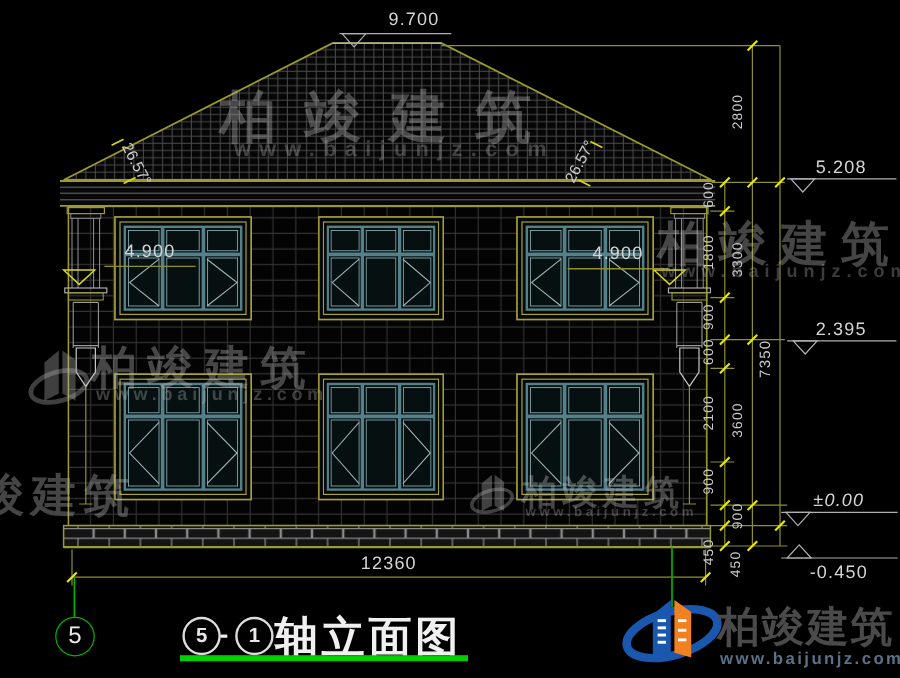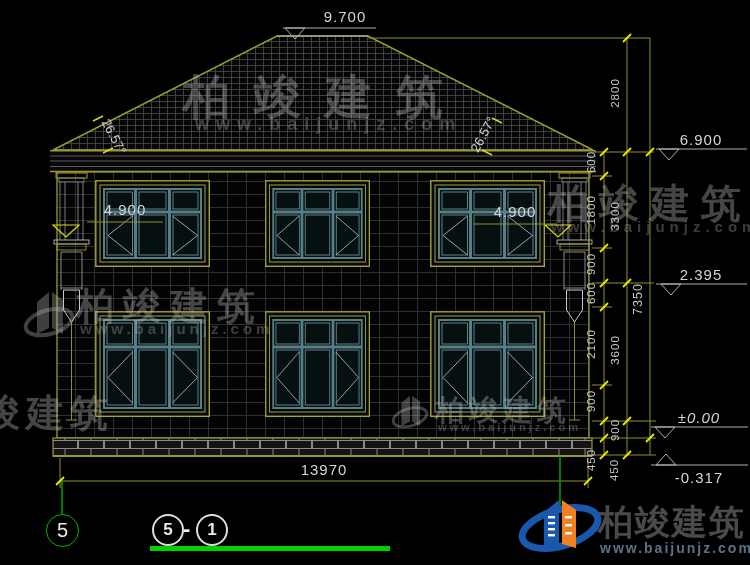--- a/index.html
+++ b/index.html
@@ -188,28 +188,28 @@
           <rect x="565" y="524" width="7" height="2.4"></rect>
         <rect x="565" y="532" width="7" height="2.4"></rect>
       </g>
     </g>
 
     <use href="#wmLogo" transform="translate(24,280)"></use>
     <use href="#wmLogo" transform="translate(392,387) scale(0.72)"></use>
   </svg>
 
   <div class="dimtxt" style="left:300px;top:8px;">9.700</div>
-  <div class="dimtxt" style="left:656px;top:131px;">6.900</div>
+  <div class="dimtxt" style="left:656px;top:131px;">5.208</div>
   <div class="dimtxt" style="left:656px;top:266px;">2.395</div>
   <div class="dimtxt" style="left:654px;top:409px;font-style:italic;">±0.00</div>
-  <div class="dimtxt" style="left:654px;top:469px;">-0.317</div>
+  <div class="dimtxt" style="left:654px;top:469px;">-0.450</div>
   <div class="dimtxt" style="left:80px;top:201px;">4.900</div>
   <div class="dimtxt" style="left:470px;top:203px;">4.900</div>
 
-  <div class="dimtxt" style="left:279px;top:461px;">13970</div>
+  <div class="dimtxt" style="left:279px;top:461px;">12360</div>
 
   <div class="slope" style="left:79px;top:129px;transform:rotate(62deg);">26.57°</div>
   <div class="slope" style="left:448px;top:127px;transform:rotate(-62deg);">26.57°</div>
 
   <div class="vdim" style="left:559px;top:156px;">600</div>
   <div class="vdim" style="left:559px;top:204px;">1800</div>
   <div class="vdim" style="left:559px;top:258px;">900</div>
   <div class="vdim" style="left:559px;top:287px;">600</div>
   <div class="vdim" style="left:559px;top:338px;">2100</div>
   <div class="vdim" style="left:559px;top:395px;">900</div>
@@ -221,20 +221,21 @@
   <div class="vdim" style="left:583px;top:344px;">3600</div>
   <div class="vdim" style="left:583px;top:424px;">900</div>
 
   <div class="vdim" style="left:606px;top:292px;font-size:12.5px;">7350</div>
 
   <div class="axis-bubble" style="left:46px;top:514px;">5</div>
 
   <div class="bubble" style="left:152px;top:514px;">5</div>
   <div class="abs" style="left:183px;top:516px;color:#eee;font-size:22px;font-weight:bold;">-</div>
   <div class="bubble" style="left:196px;top:514px;">1</div>
+  <div class="titlecn" style="left:229px;top:507px;">轴立面图</div>
   <div class="greenbar" style="left:150px;top:546px;width:240px;"></div>
 
   <div class="wm" style="left:183px;top:66px;font-size:47px;letter-spacing:24px;">柏竣建筑</div>
   <div class="wm-url" style="left:195px;top:114px;font-size:18px;letter-spacing:7px;">www.baijunjz.com</div>
 
   <div class="wm" style="left:548px;top:176px;font-size:40px;letter-spacing:11px;">柏竣建筑</div>
   <div class="wm-url" style="left:551px;top:218px;font-size:15px;letter-spacing:5px;">www.baijunjz.com</div>
 
   <div class="wm" style="left:76px;top:281px;font-size:38px;letter-spacing:9px;">柏竣建筑</div>
   <div class="wm-url" style="left:80px;top:320px;font-size:15px;letter-spacing:4px;">www.baijunjz.com</div>

